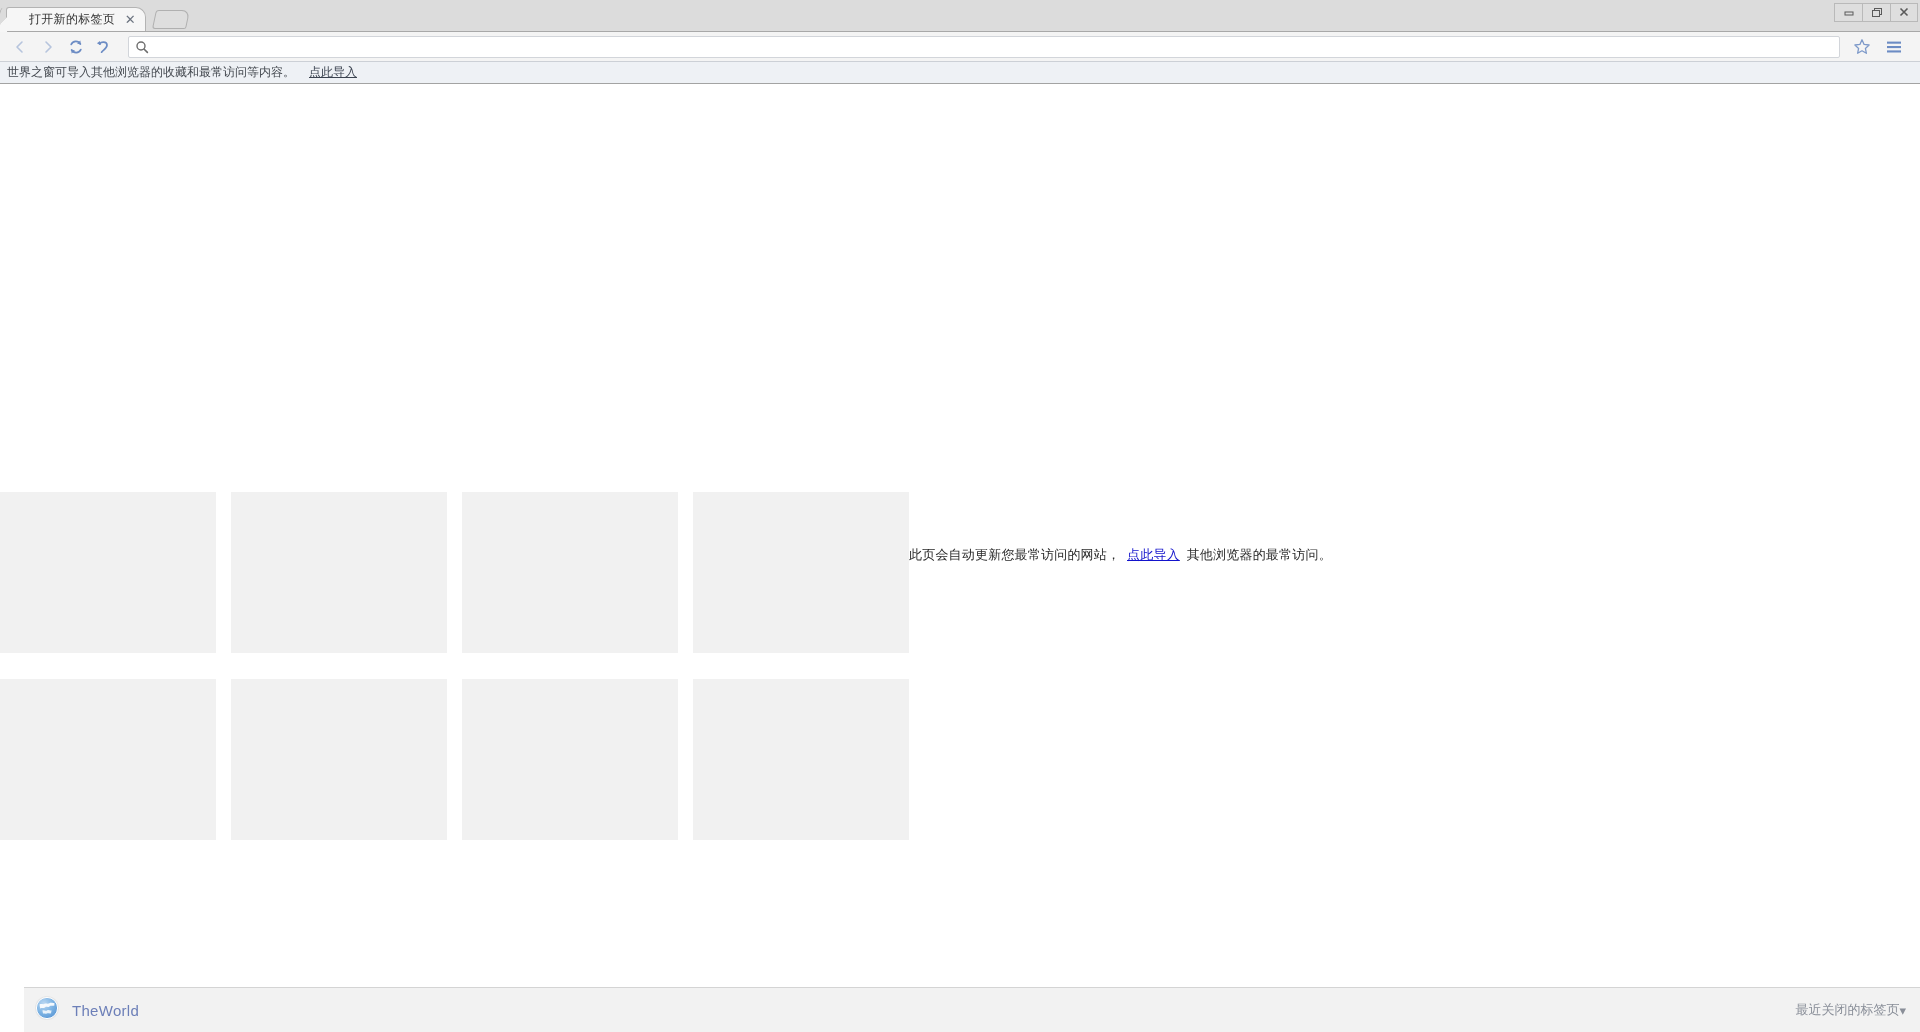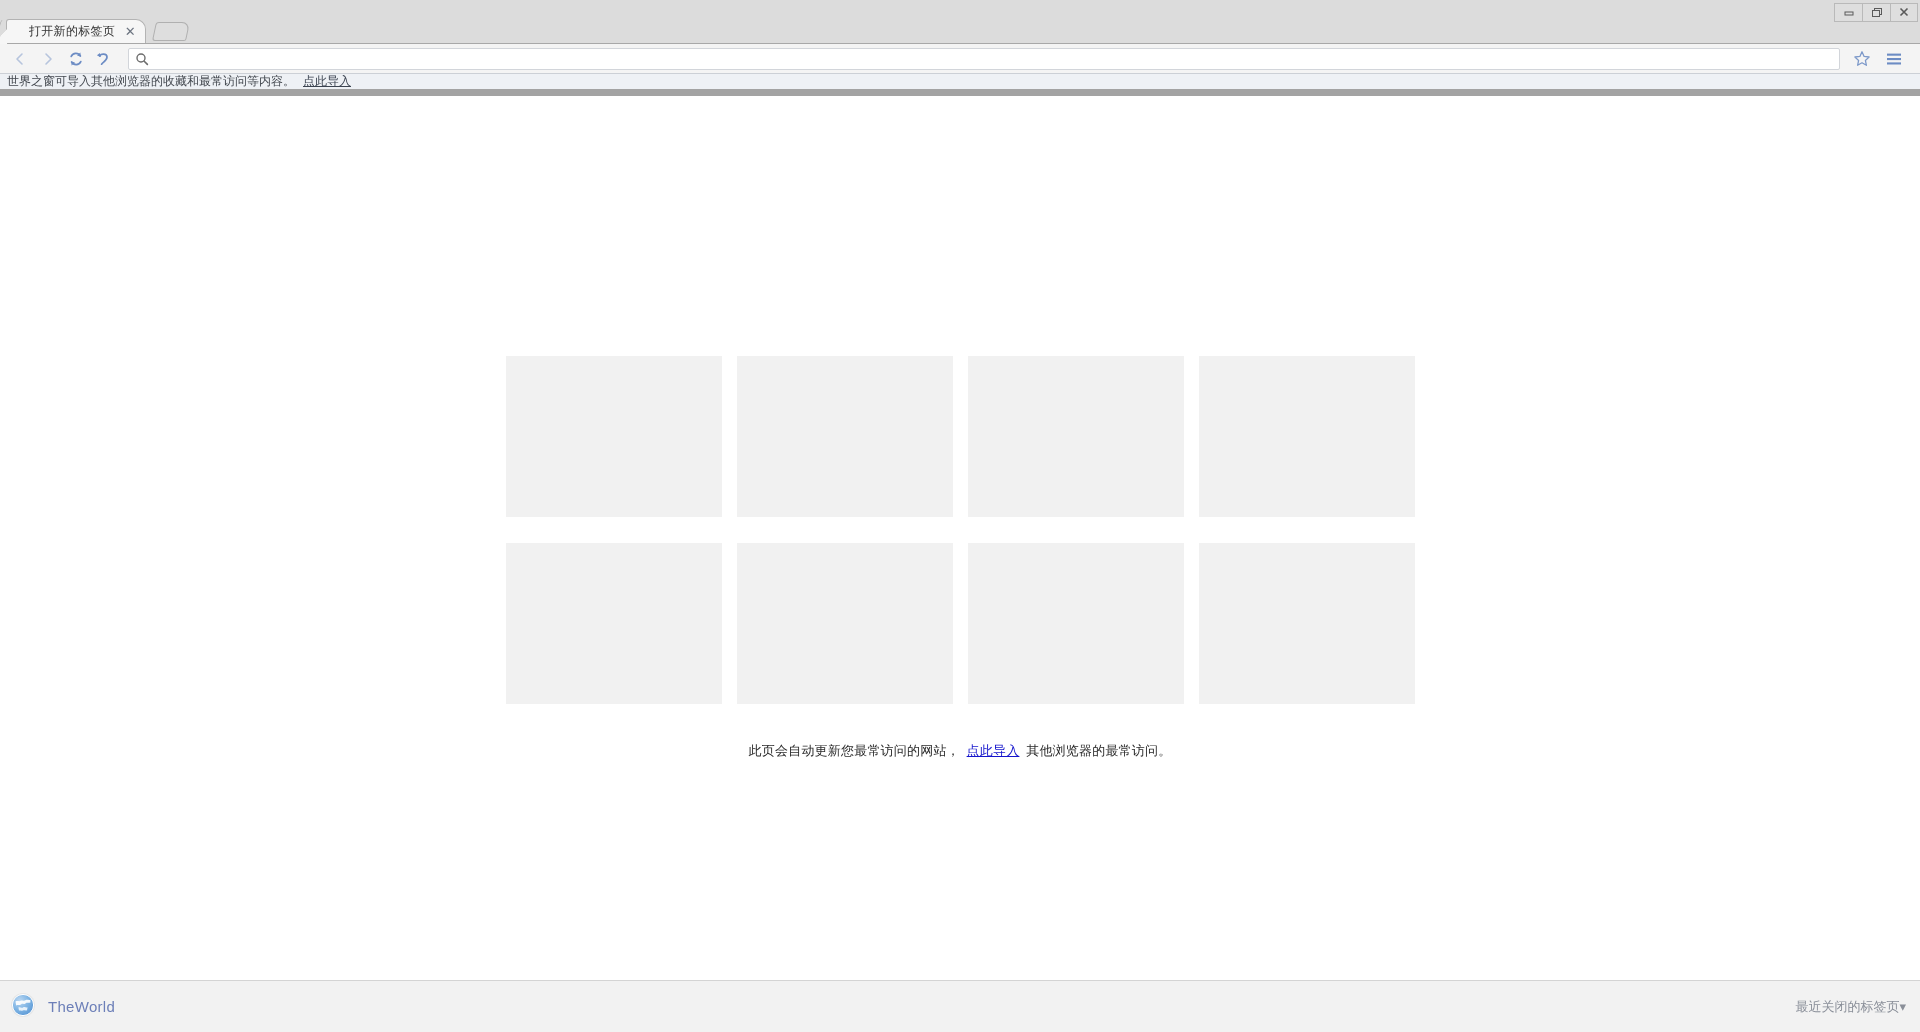--- a/index.html
+++ b/index.html
@@ -15,21 +15,21 @@
   #app {
     width: 1920px;
     height: 1032px;
     display: flex;
     flex-direction: column;
     position: relative;
   }
 
   
   .tabstrip {
-    height: 44px;
+    height: 32px;
     background: #dcdcdc;
     display: flex;
     align-items: flex-end;
     position: relative;
     border-bottom: 1px solid #a8a8a8;
     flex: 0 0 auto;
   }
 
   .tab {
     position: relative;
@@ -170,42 +170,42 @@
     display: flex;
     align-items: center;
     justify-content: center;
     cursor: pointer;
   }
 
   
   .notifbar {
     height: 22px;
     background: #eef1f5;
-    border-bottom: 7px solid #a3a3a3;
+    border-bottom: 1px solid #a3a3a3;
     display: flex;
     align-items: center;
     padding-left: 7px;
     font-size: 12px;
     color: #43484f;
     flex: 0 0 auto;
-    gap: 8px;
+    gap: 14px;
   }
   .notifbar .nlink {
     color: #3b4350;
     text-decoration: underline;
     cursor: pointer;
   }
 
   
   .content {
     flex: 1 1 auto;
     background: #ffffff;
     position: relative;
     display: flex;
-    flex-direction: column;
+    flex-direction: row;
     align-items: center;
     justify-content: flex-start;
   }
 
   .thumb-grid {
     margin-top: 260px;
     display: grid;
     grid-template-columns: repeat(4, 216px);
     grid-template-rows: repeat(2, 161px);
     column-gap: 15px;
@@ -225,28 +225,29 @@
   }
   .hint .hlink {
     color: #1414cc;
     text-decoration: underline;
     cursor: pointer;
     margin: 0 3px;
   }
 
   
   .statusbar {
-    height: 52px;
+    height: 45px;
     background: #f2f2f2;
     border-top: 1px solid #d4d4d4;
     display: flex;
     align-items: center;
     justify-content: space-between;
     padding: 0 14px 0 10px;
     flex: 0 0 auto;
+    margin-left: 24px;
   }
   .brand {
     display: flex;
     align-items: center;
     gap: 12px;
     cursor: pointer;
   }
   .brand-name {
     font-size: 15px;
     color: #6c7fb8;

